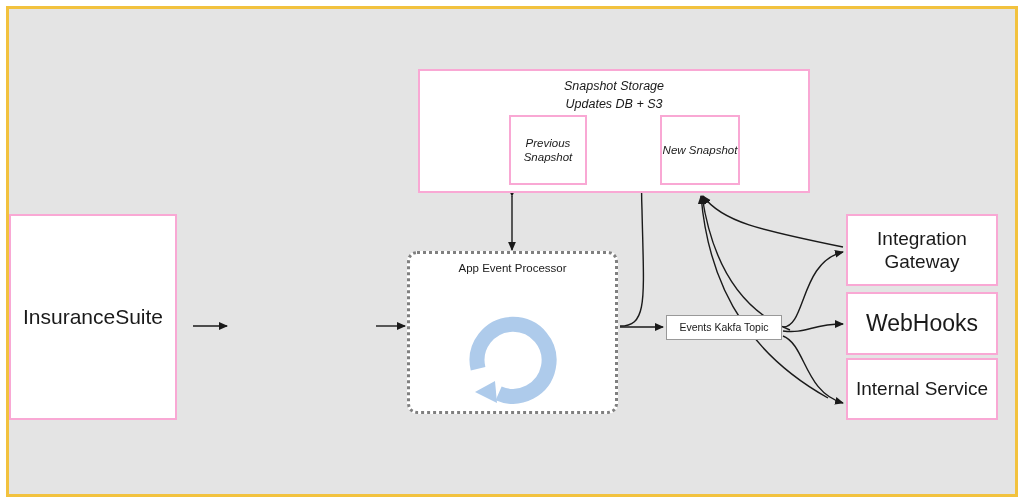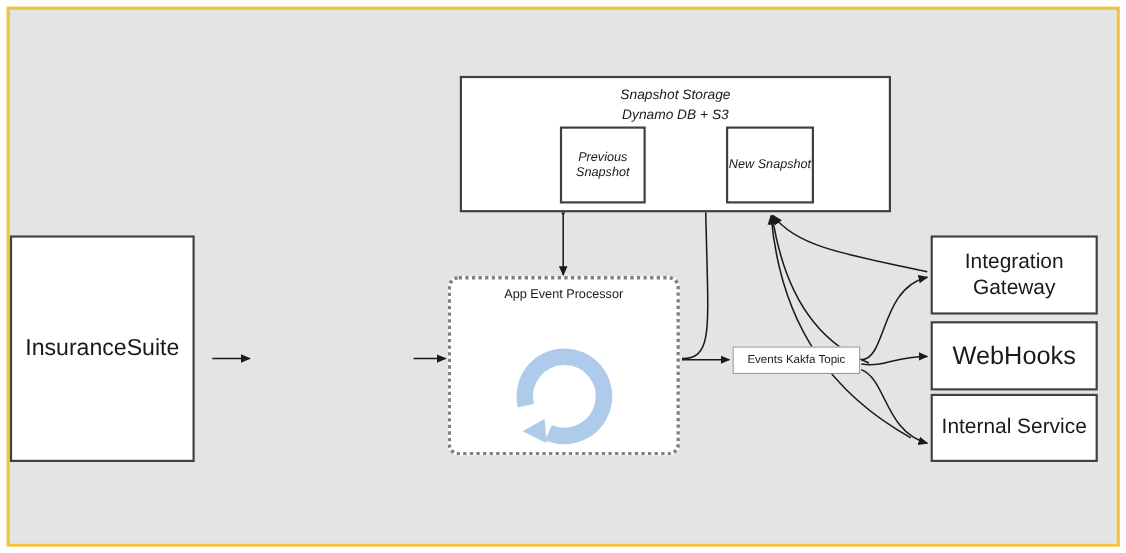--- a/index.html
+++ b/index.html
@@ -39,21 +39,21 @@
     position: absolute;
     left: 0;
     top: 0;
     width: 1024px;
     height: 503px;
     pointer-events: none;
   }
   .node {
     position: absolute;
     background: #ffffff;
-    border: 2px solid #404040;
+    border: 2px solid #f9a8d4;
     box-sizing: border-box;
     display: flex;
     align-items: center;
     justify-content: center;
     text-align: center;
     color: #1a1a1a;
     line-height: 1.22;
   }
   .node-plain {
     border: 1px solid #999999;
@@ -169,21 +169,21 @@
     </g>
   </svg>
 
   <div class="node" id="insurance-suite">
     <span>InsuranceSuite</span>
   </div>
 
   <div class="node" id="snapshot-storage">
     <div id="snapshot-storage-title">
       <div>Snapshot Storage</div>
-      <div>Dynamo DB + S3</div>
+      <div>Updates DB + S3</div>
     </div>
   </div>
 
   <div class="node" id="previous-snapshot">
     <div>
       <div>Previous</div>
       <div>Snapshot</div>
     </div>
   </div>
 

